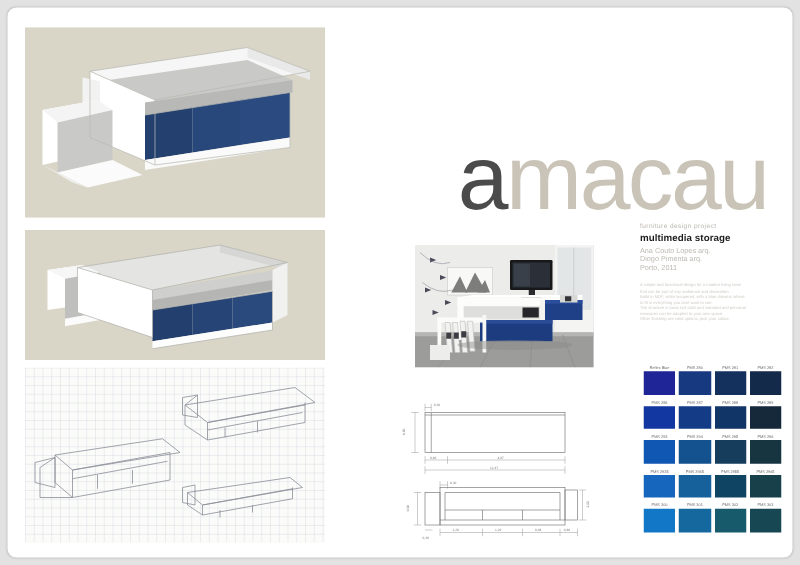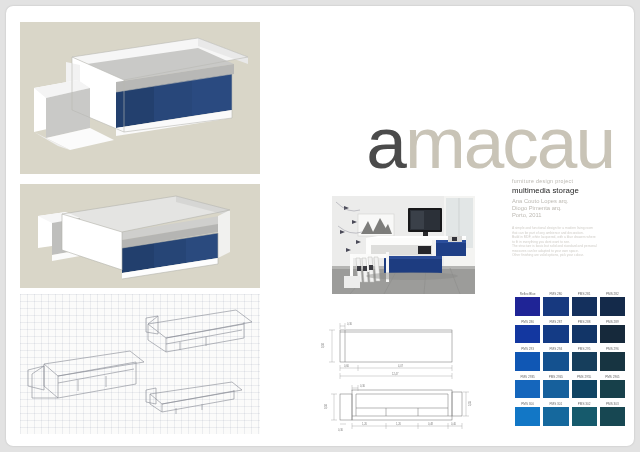--- a/index.html
+++ b/index.html
@@ -42,21 +42,21 @@
   #subwordmark{
     position:absolute;left:12px;top:56px;
     font-size:21px;line-height:21px;letter-spacing:-.3px;white-space:nowrap;
   }
   #subwordmark .dark{color:#55544f;}
   #subwordmark .light{color:#bfbfbf;}
 
   
   #credits{position:absolute;left:506px;top:172px;width:112px;}
   #credits .kicker{font-size:5.2px;color:#b8b5ae;letter-spacing:.35px;margin-bottom:1.5px;}
-  #credits .title{font-size:7.8px;font-weight:normal;color:#1d1d1d;letter-spacing:.05px;margin-bottom:3px;}
+  #credits .title{font-size:7.8px;font-weight:bold;color:#1d1d1d;letter-spacing:.05px;margin-bottom:3px;}
   #credits .by{font-size:5.8px;color:#bdbab3;line-height:7.2px;}
   #credits .body{margin-top:7px;font-size:3.3px;color:#cfccc6;line-height:4.5px;}
 
   
   #photo{position:absolute;left:326px;top:190px;width:143px;height:98px;background:#dcdcda;overflow:hidden;}
   #photo svg{display:block;width:100%;height:100%;}
 
   
   #techwrap{position:absolute;left:312px;top:300px;width:190px;height:126px;}
   #techwrap svg{display:block;width:100%;height:100%;}

